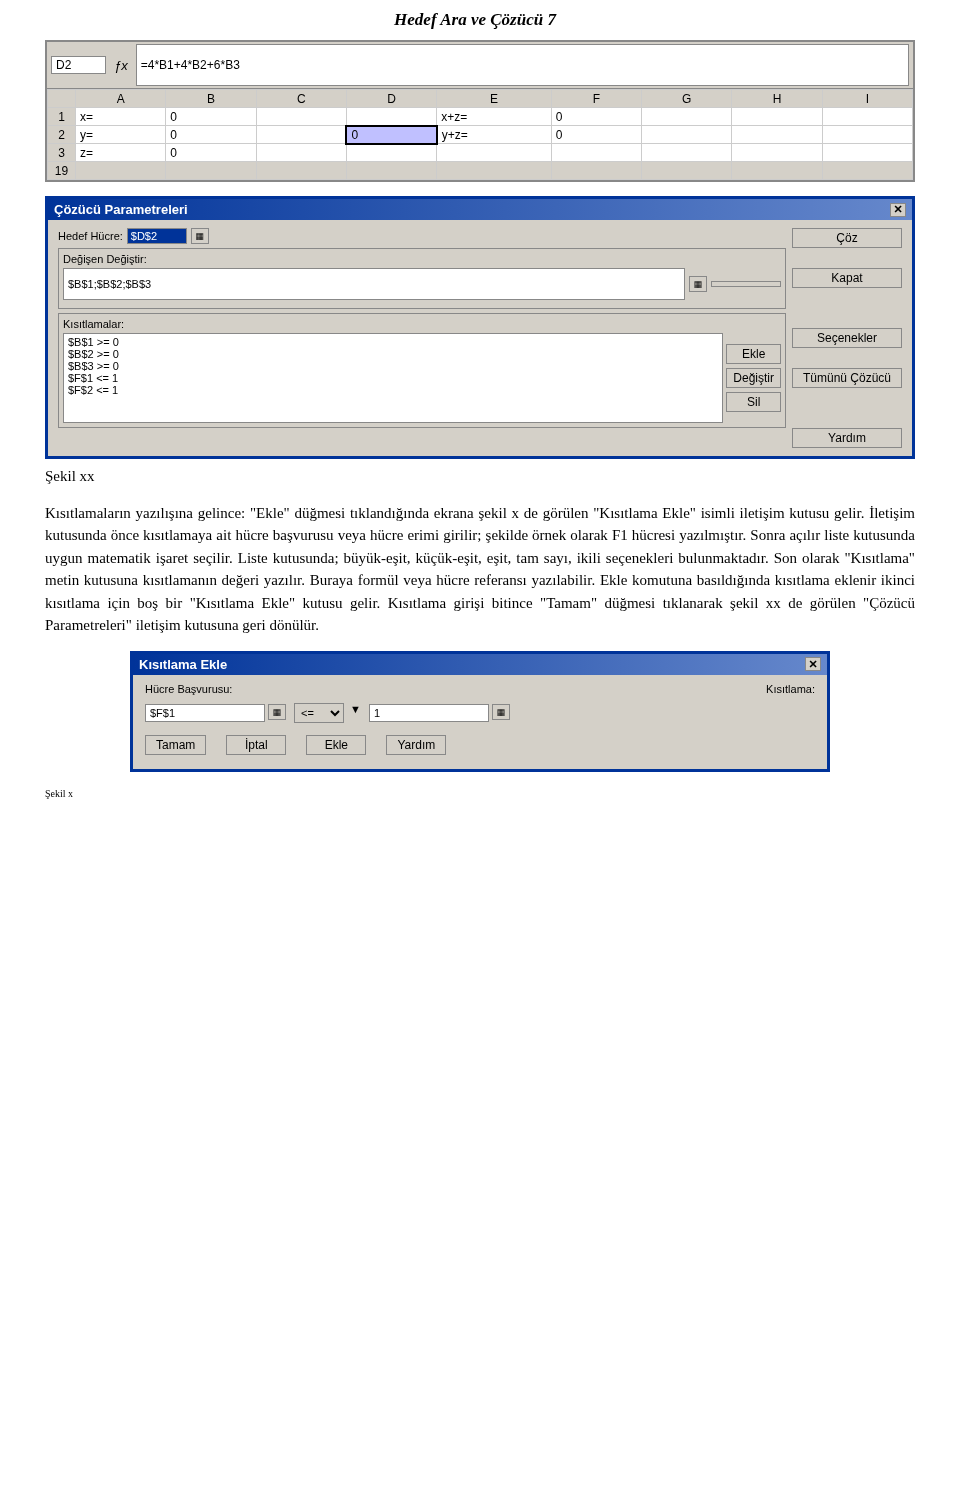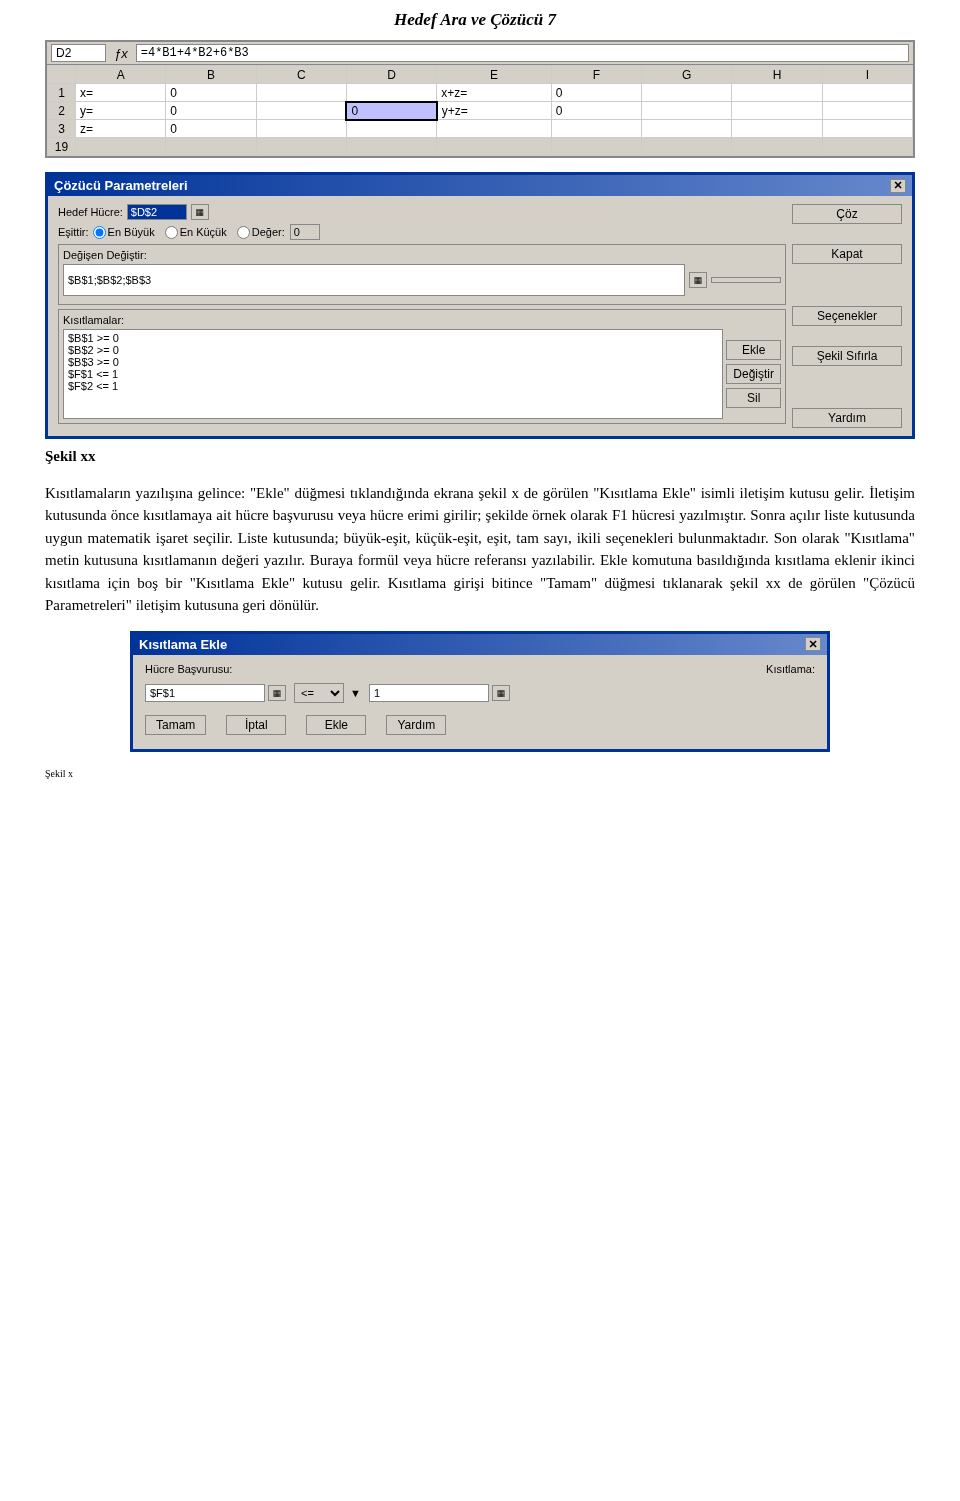--- a/index.html
+++ b/index.html
@@ -56,24 +56,24 @@
     .excel-fx {
       font-style: italic;
       font-size: 13px;
       color: #000;
       margin: 0 4px;
     }
 
     .excel-formula {
       background: #fff;
       border: 1px solid #888;
-      padding: 1px 4px;
+      padding: 13px 4px;
       flex: 1;
       font-size: 12px;
-      font-family: Liberation Mono, monospace;
+      font-family: Liberation Sans, sans-serif;
     }
 
     .excel-grid {
       width: 100%;
       border-collapse: collapse;
       font-size: 12px;
       font-family: Arial, sans-serif;
     }
 
     .excel-grid th, .excel-grid td {
@@ -269,21 +269,21 @@
 
     .paragraph-area p {
       text-indent: 0;
       margin-bottom: 6px;
       text-align: justify;
     }
 
     
     .sekil-label {
       font-size: 15px;
-      font-weight: bold;
+      font-weight: normal;
       margin-bottom: 10px;
     }
 
     
     .dialog-kisitlama {
       border: 3px solid #003399;
       background: #d4d0c8;
       width: 700px;
       margin-left: auto;
       margin-right: auto;
@@ -316,21 +316,20 @@
     .kisit-input-box {
       background: #fff;
       border: 1px solid #888;
       padding: 2px 4px;
       font-size: 11px;
       width: 120px;
     }
 
     .kisit-input-row {
       display: flex;
-      align-items: center;
       gap: 3px;
     }
 
     .operator-select {
       background: #d4d0c8;
       border: 1px solid #888;
       padding: 2px;
       font-size: 11px;
       width: 50px;
     }
@@ -446,38 +445,20 @@
   </div>
   <div class="dialog-body">
     <div class="dialog-left">
 
       <div class="dialog-row">
         <span class="dialog-label">Hedef Hücre:</span>
         <span class="dialog-input cell-blue">$D$2</span>
         <span class="dialog-refbtn">▦</span>
       </div>
 
-      <div class="dialog-row">
-        <span class="dialog-label">Eşittir:</span>
-        <div class="radio-group">
-          <div class="radio-item">
-            <input type="radio" name="esit" checked="" style="">
-            <span>En Büyük</span>
-          </div>
-          <div class="radio-item">
-            <input type="radio" name="esit" style="">
-            <span>En Küçük</span>
-          </div>
-          <div class="radio-item">
-            <input type="radio" name="esit" style="">
-            <span>Değer:</span>
-            <span style="background:#d4d0c8;border:1px solid #888;padding:1px 3px;font-size:11px;width:30px;display:inline-block;margin-left:3px;">0</span>
-          </div>
-        </div>
-      </div>
 
       <div class="section-box">
         <div class="section-title">Değişen Değiştir:</div>
         <div class="dialog-row">
           <span style="background:#fff;border:1px solid #888;padding:9px 4px;font-size:11px;flex:1;">$B$1;$B$2;$B$3</span>
           <span class="dialog-refbtn">▦</span>
           <button class="dialog-btn" style="width:70px;"></button>
         </div>
       </div>
 
@@ -498,21 +479,21 @@
           </div>
         </div>
       </div>
     </div>
 
     <div class="dialog-right">
       <button class="dialog-btn">Çöz</button>
       <button class="dialog-btn">Kapat</button>
       <div style="flex:1;"></div>
       <button class="dialog-btn">Seçenekler</button>
-      <button class="dialog-btn">Şekil Sıfırla</button>
+      <button class="dialog-btn">Tümünü Çözücü</button>
       <div style="flex:1;"></div>
       <button class="dialog-btn">Yardım</button>
     </div>
   </div>
 </div>
 
 <div class="paragraph-area">
   <div class="sekil-label">Şekil xx</div>
 </div>
 

